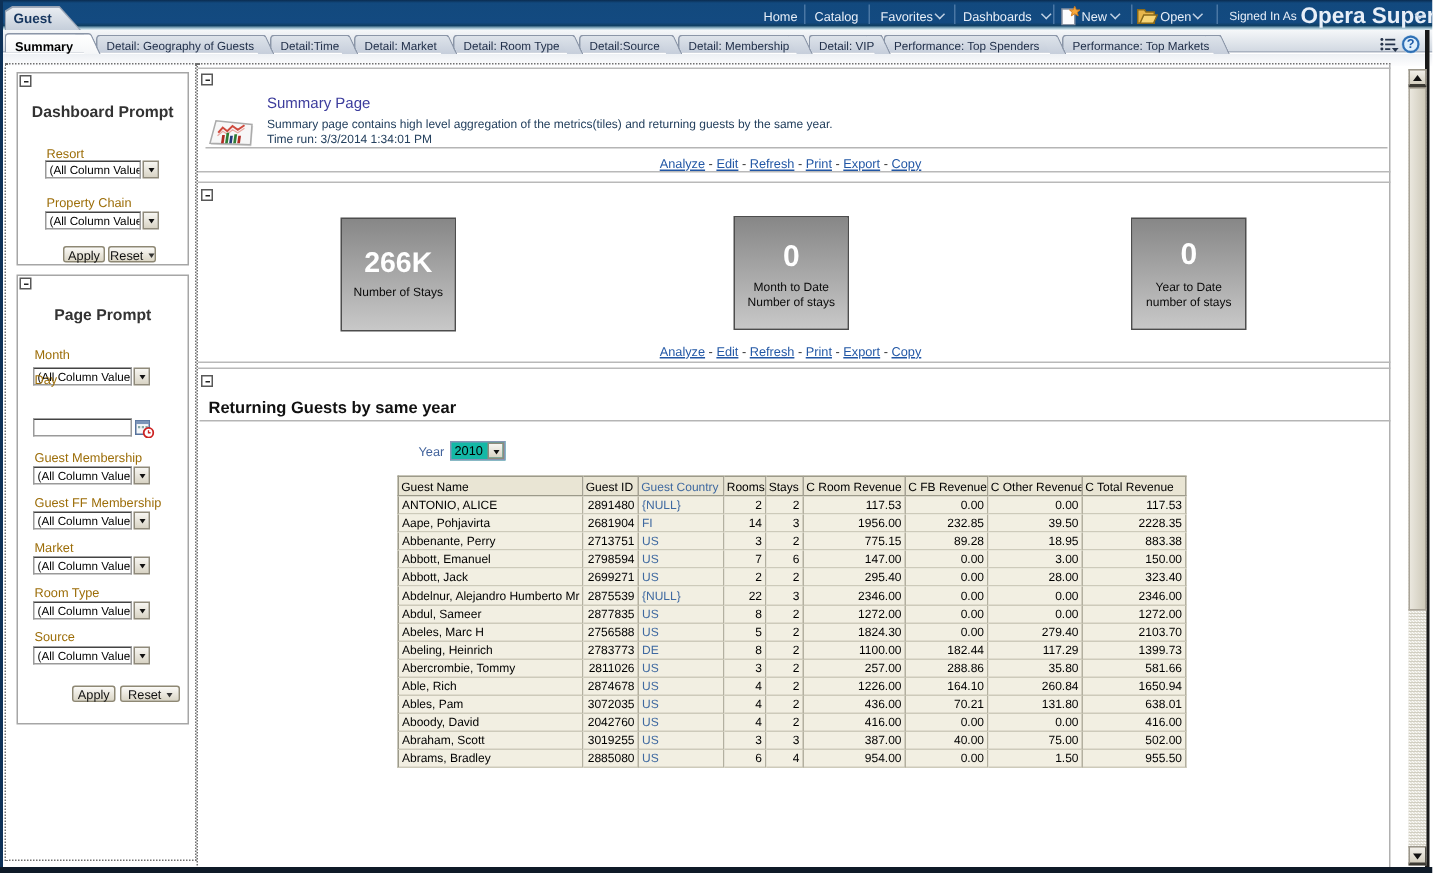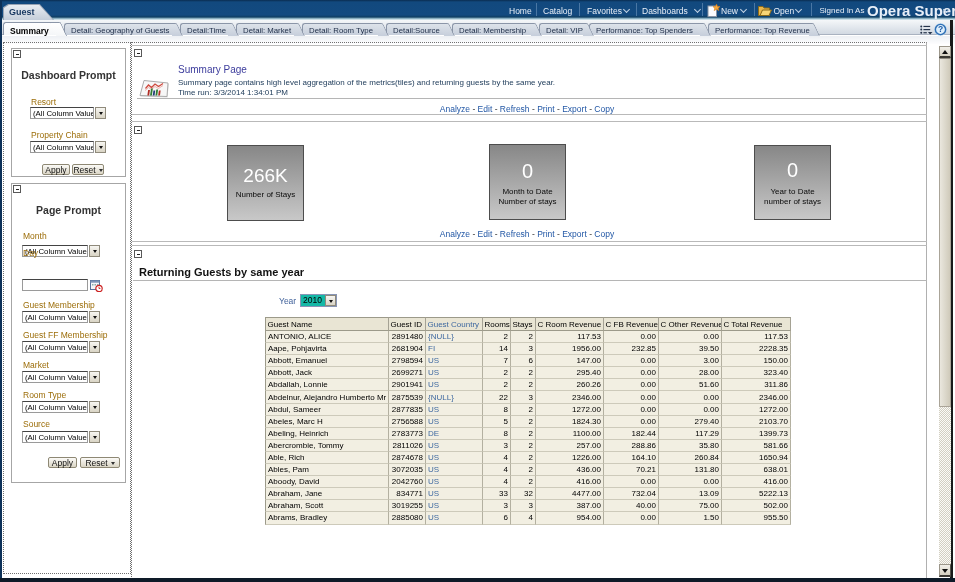--- a/index.html
+++ b/index.html
@@ -37,24 +37,24 @@
 .plabel{font-size:8.5px;font-weight:normal;color:#9c6d08;white-space:nowrap}
 .ddbox{background:#fff;border:1px solid #9a9a9a;border-top:1.5px solid #434343;font-size:7.8px;color:#000;line-height:9px;padding:1px 0 0 2px;overflow:hidden;white-space:nowrap}
 .ddbtn{background:linear-gradient(#f7f6f2,#d9d4c5);border:1px solid #8f8a7b}
 .ddbtn::after{content:"";position:absolute;left:2.5px;top:4px;border-left:2.5px solid transparent;border-right:2.5px solid transparent;border-top:3.5px solid #111}
 .btn{background:linear-gradient(#fbfaf7,#dbd6c6);border:1px solid #8e8874;border-radius:2px;font-size:8.5px;color:#111;text-align:center;line-height:10px;white-space:nowrap}
 .bcaret{display:inline-block;width:0;height:0;border-left:2.5px solid transparent;border-right:2.5px solid transparent;border-top:3px solid #333;margin-left:3px;vertical-align:1px}
 
 #mainbox{left:131px;top:42px;width:796px;height:545px;border:1px dotted #707070;border-bottom:none;border-right:1px solid #b0b0b0}
 .secline{background:#b9b9b9;height:1px;left:132px;width:795px}
 .hr1{background:#b5b5b5;height:1px}
-.link{color:#2257a5;}
+.link{color:#2257a5;text-decoration:underline}
 .linkrow{left:133px;width:788px;text-align:center;font-size:8.5px;color:#333;white-space:nowrap}
 .tile{width:77px;background:linear-gradient(#878787,#c8c8c8);border:1px solid #4d4d4d;text-align:center;color:#fff}
-.tnum{font-weight:normal;color:#fff}
+.tnum{font-weight:bold;color:#fff}
 .tlab{font-size:8px;color:#0a0a0a;line-height:9.6px}
 
 #gtable{left:265px;top:317px;width:526px;border-collapse:separate;border-spacing:0;font-size:8px;color:#000;table-layout:fixed}
 #gtable th{background:#e9e5d4;font-weight:normal;text-align:left;border-top:1px solid #9c9a8a;border-bottom:1px solid #9c9a8a;border-right:1px solid #a5a294;height:14px;padding:0 1.5px;overflow:hidden;white-space:nowrap}
 #gtable td{background:#f2efe2;border-bottom:1px solid #cdcaba;border-right:1px solid #b3b0a0;height:12.1px;padding:0 2px;overflow:hidden;white-space:nowrap}
 #gtable .fc{border-left:1px solid #9c9a8a}
 #gtable .num{text-align:right}
 #gtable .ctry{color:#3f69a0}
 
 #sbtrack{left:939px;top:46px;width:12px;height:531px;background:repeating-conic-gradient(#fbfaf7 0 25%,#d2cfc2 0 50%) 0 0/2px 2px}
@@ -124,21 +124,21 @@
 <div class="tab" style="z-index:5;left:452px;width:79px">
     <span class="tx">Detail: Membership</span>
   </div>
 <div class="tab" style="z-index:4;left:539px;width:44px">
     <span class="tx">Detail: VIP</span>
   </div>
 <div class="tab" style="z-index:3;left:589px;width:111px">
     <span class="tx">Performance: Top Spenders</span>
   </div>
 <div class="tab" style="z-index:2;left:708px;width:101px">
-    <span class="tx">Performance: Top Revenue</span>
+    <span class="tx">Performance: Top Markets</span>
   </div>
 
 <svg class="abs" style="left:920px;top:24.5px" width="13.5" height="10" viewBox="0 0 15 11">
  <circle cx="1.4" cy="1.5" r="1.1" fill="#25334a"></circle>
     <rect x="3.8" y="0.9" width="7.5" height="1.3" fill="#25334a"></rect>
  <circle cx="1.4" cy="5" r="1.1" fill="#25334a"></circle>
     <rect x="3.8" y="4.4" width="7.5" height="1.3" fill="#25334a"></rect>
  <circle cx="1.4" cy="8.5" r="1.1" fill="#25334a"></circle>
     <rect x="3.8" y="7.9" width="3.8" height="1.3" fill="#25334a"></rect>
  <path d="M8.8 7.8 L13.8 7.8 L11.3 10.6 Z" fill="#25334a"></path>
@@ -278,51 +278,51 @@
         <td class="num">2681904</td>
         <td class="ctry">FI</td>
         <td class="num">14</td>
         <td class="num">3</td>
         <td class="num">1956.00</td>
         <td class="num">232.85</td>
         <td class="num">39.50</td>
         <td class="num">2228.35</td>
       </tr>
       <tr>
+        <td class="fc">Abbenante, Perry</td>
+        <td class="num">2713751</td>
+        <td class="ctry">US</td>
+        <td class="num">3</td>
+        <td class="num">2</td>
+        <td class="num">775.15</td>
+        <td class="num">89.28</td>
+        <td class="num">18.95</td>
+        <td class="num">883.38</td>
+      </tr>
+      <tr>
         <td class="fc">Abbott, Emanuel</td>
         <td class="num">2798594</td>
         <td class="ctry">US</td>
         <td class="num">7</td>
         <td class="num">6</td>
         <td class="num">147.00</td>
         <td class="num">0.00</td>
         <td class="num">3.00</td>
         <td class="num">150.00</td>
       </tr>
       <tr>
         <td class="fc">Abbott, Jack</td>
         <td class="num">2699271</td>
         <td class="ctry">US</td>
         <td class="num">2</td>
         <td class="num">2</td>
         <td class="num">295.40</td>
         <td class="num">0.00</td>
         <td class="num">28.00</td>
         <td class="num">323.40</td>
-      </tr>
-      <tr>
-        <td class="fc">Abdallah, Lonnie</td>
-        <td class="num">2901941</td>
-        <td class="ctry">US</td>
-        <td class="num">2</td>
-        <td class="num">2</td>
-        <td class="num">260.26</td>
-        <td class="num">0.00</td>
-        <td class="num">51.60</td>
-        <td class="num">311.86</td>
       </tr>
       <tr>
         <td class="fc">Abdelnur, Alejandro Humberto Mr</td>
         <td class="num">2875539</td>
         <td class="ctry">{NULL}</td>
         <td class="num">22</td>
         <td class="num">3</td>
         <td class="num">2346.00</td>
         <td class="num">0.00</td>
         <td class="num">0.00</td>
@@ -399,31 +399,20 @@
         <td class="num">2042760</td>
         <td class="ctry">US</td>
         <td class="num">4</td>
         <td class="num">2</td>
         <td class="num">416.00</td>
         <td class="num">0.00</td>
         <td class="num">0.00</td>
         <td class="num">416.00</td>
       </tr>
       <tr>
-        <td class="fc">Abraham, Jane</td>
-        <td class="num">834771</td>
-        <td class="ctry">US</td>
-        <td class="num">33</td>
-        <td class="num">32</td>
-        <td class="num">4477.00</td>
-        <td class="num">732.04</td>
-        <td class="num">13.09</td>
-        <td class="num">5222.13</td>
-      </tr>
-      <tr>
         <td class="fc">Abraham, Scott</td>
         <td class="num">3019255</td>
         <td class="ctry">US</td>
         <td class="num">3</td>
         <td class="num">3</td>
         <td class="num">387.00</td>
         <td class="num">40.00</td>
         <td class="num">75.00</td>
         <td class="num">502.00</td>
       </tr>

